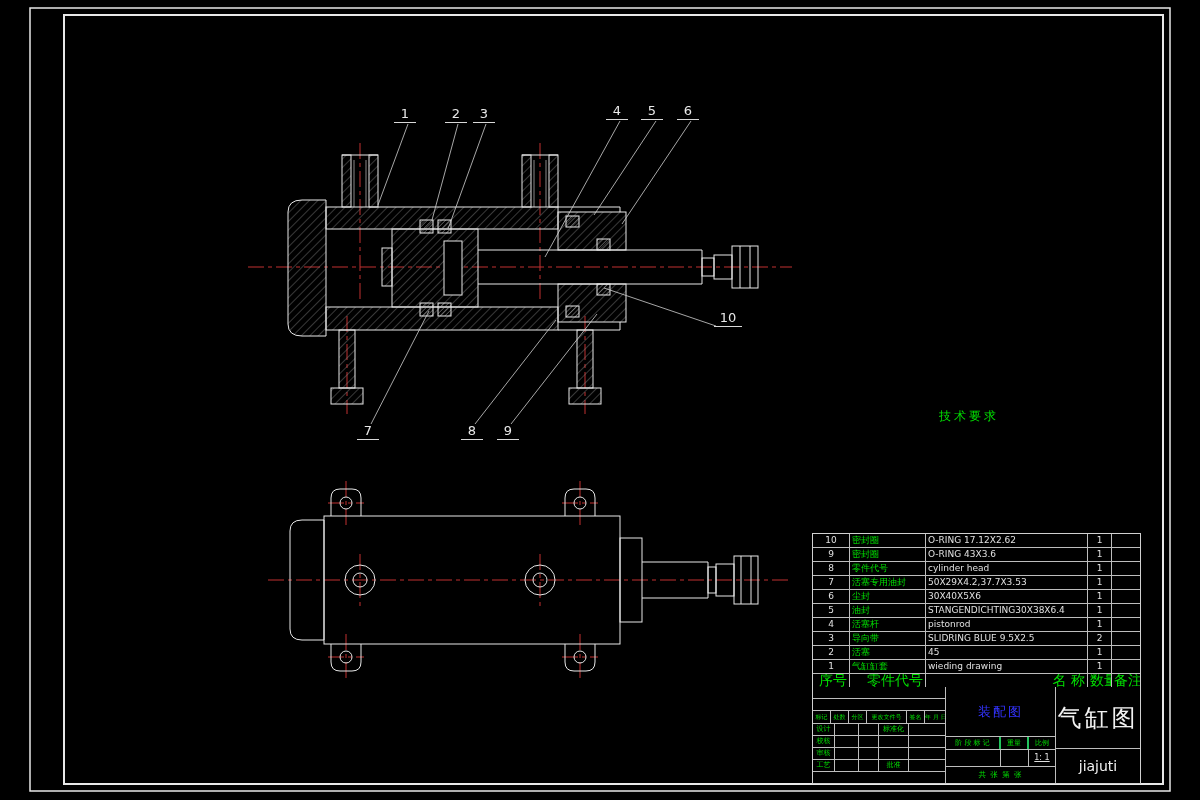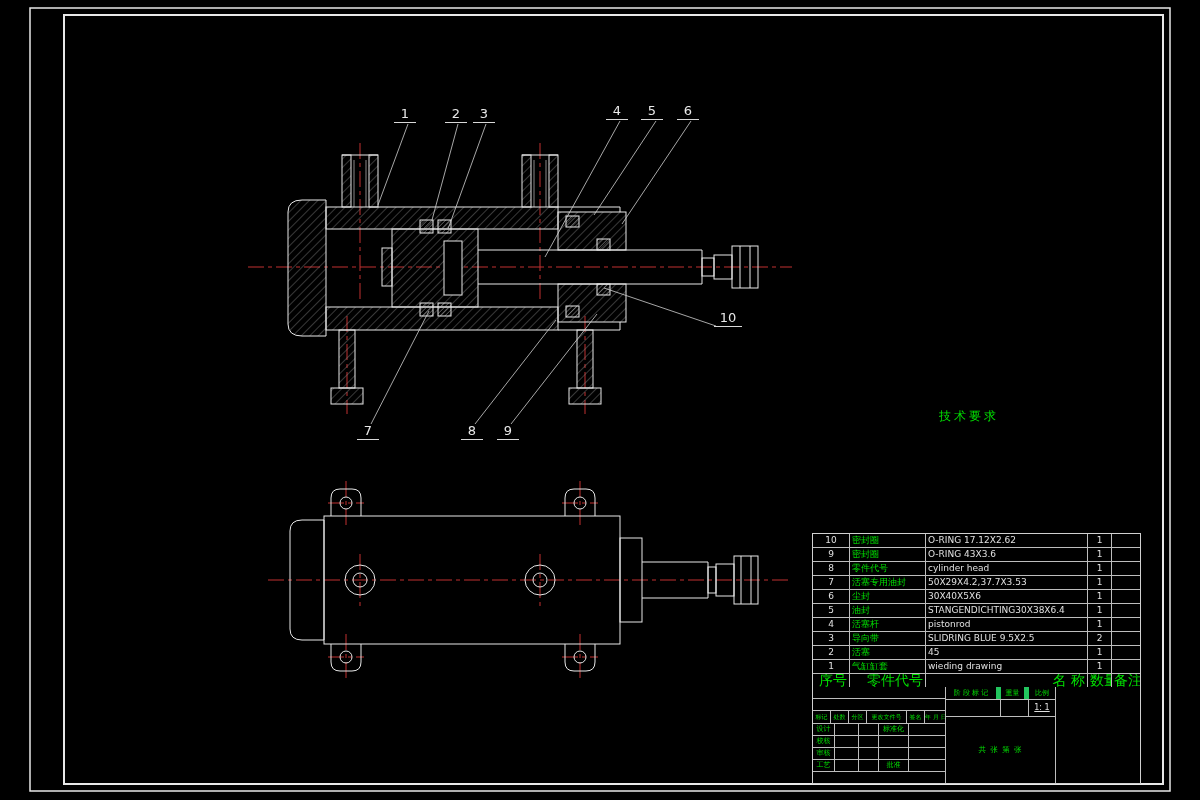--- a/index.html
+++ b/index.html
@@ -39,21 +39,21 @@
   .tb-rev div:last-child { border-right:none; }
   .tb-sign { height:12px; display:grid; grid-template-columns:22px 24px 20px 30px 1fr;
              border-bottom:1px solid #bdbdbd; font-size:7px; }
   .tb-sign div { border-right:1px solid #bdbdbd; text-align:center; line-height:11px; overflow:hidden; white-space:nowrap; }
   .tb-sign div:last-child { border-right:none; }
   .tb-fill { flex:1; }
   .tb-drawno { height:50px; display:flex; align-items:center; justify-content:center;
                color:#3333ff; font-size:13px; letter-spacing:2px; border-bottom:1px solid #bdbdbd; }
   .tb-stage { height:13px; display:grid; grid-template-columns:55px 28px 1fr;
               border-bottom:1px solid #bdbdbd; font-size:7px; }
-  .tb-stage div { border-right:5px solid #22c55e; text-align:center; line-height:12px; white-space:nowrap; overflow:hidden; }
+  .tb-stage div { border-right:2px solid #22c55e; text-align:center; line-height:12px; white-space:nowrap; overflow:hidden; }
   .tb-stage div:last-child { border-right:none; }
   .tb-vals { height:17px; display:grid; grid-template-columns:55px 28px 1fr;
              border-bottom:1px solid #bdbdbd; font-size:8px; color:#e0e0e0; }
   .tb-vals div { border-right:1px solid #bdbdbd; text-align:center; line-height:16px;text-decoration:underline; }
   .tb-vals div:last-child { border-right:none; }
   .tb-sheet { flex:1; display:flex; align-items:center; justify-content:center; font-size:7.5px; letter-spacing:1px; }
   .tb-title { height:62px; display:flex; align-items:center; justify-content:center;
               color:#f2f2f2; font-size:24px; letter-spacing:3px; border-bottom:1px solid #bdbdbd; }
   .tb-company { flex:1; display:flex; align-items:center; justify-content:center; color:#f2f2f2; font-size:14px; }
 </style>
@@ -326,28 +326,33 @@
         <div>工艺</div>
         <div></div>
           <div></div>
         <div>批准</div>
         <div></div>
       </div>
       <div class="tb-fill"></div>
     </div>
 
     <div class="tb-mid">
+      <div class="tb-drawno">装配图</div>
       <div class="tb-stage">
         <div>阶 段 标 记</div>
         <div>重量</div>
         <div>比例</div>
       </div>
       <div class="tb-vals">
         <div></div>
         <div></div>
         <div>1: 1</div>
       </div>
       <div class="tb-sheet">共  张  第  张</div>
     </div>
 
+    <div class="tb-right">
+      <div class="tb-title">气缸图</div>
+      <div class="tb-company">jiajuti</div>
+    </div>
   </div>
 
 </div>
 
 </body></html>

